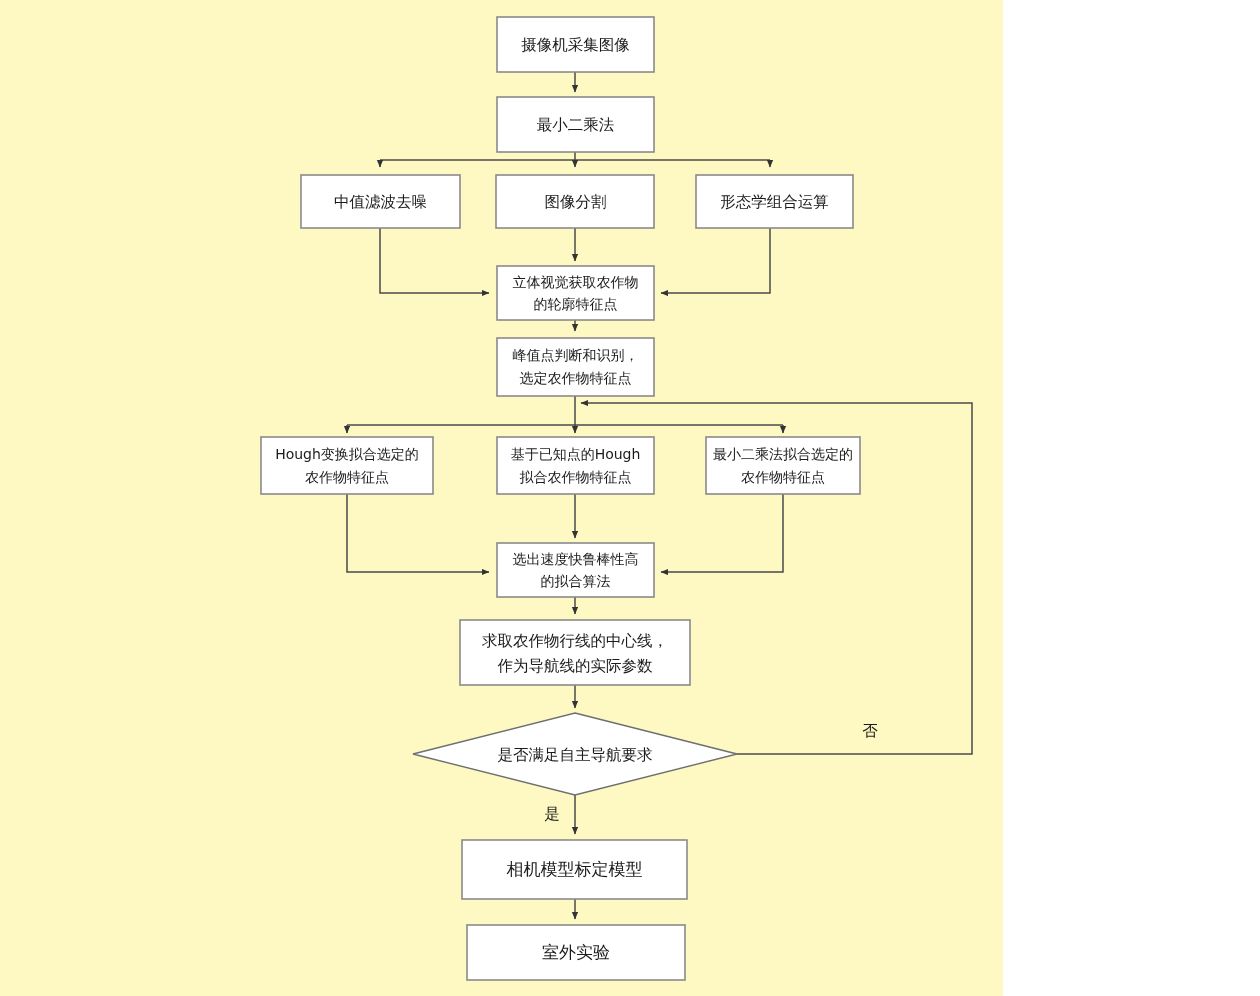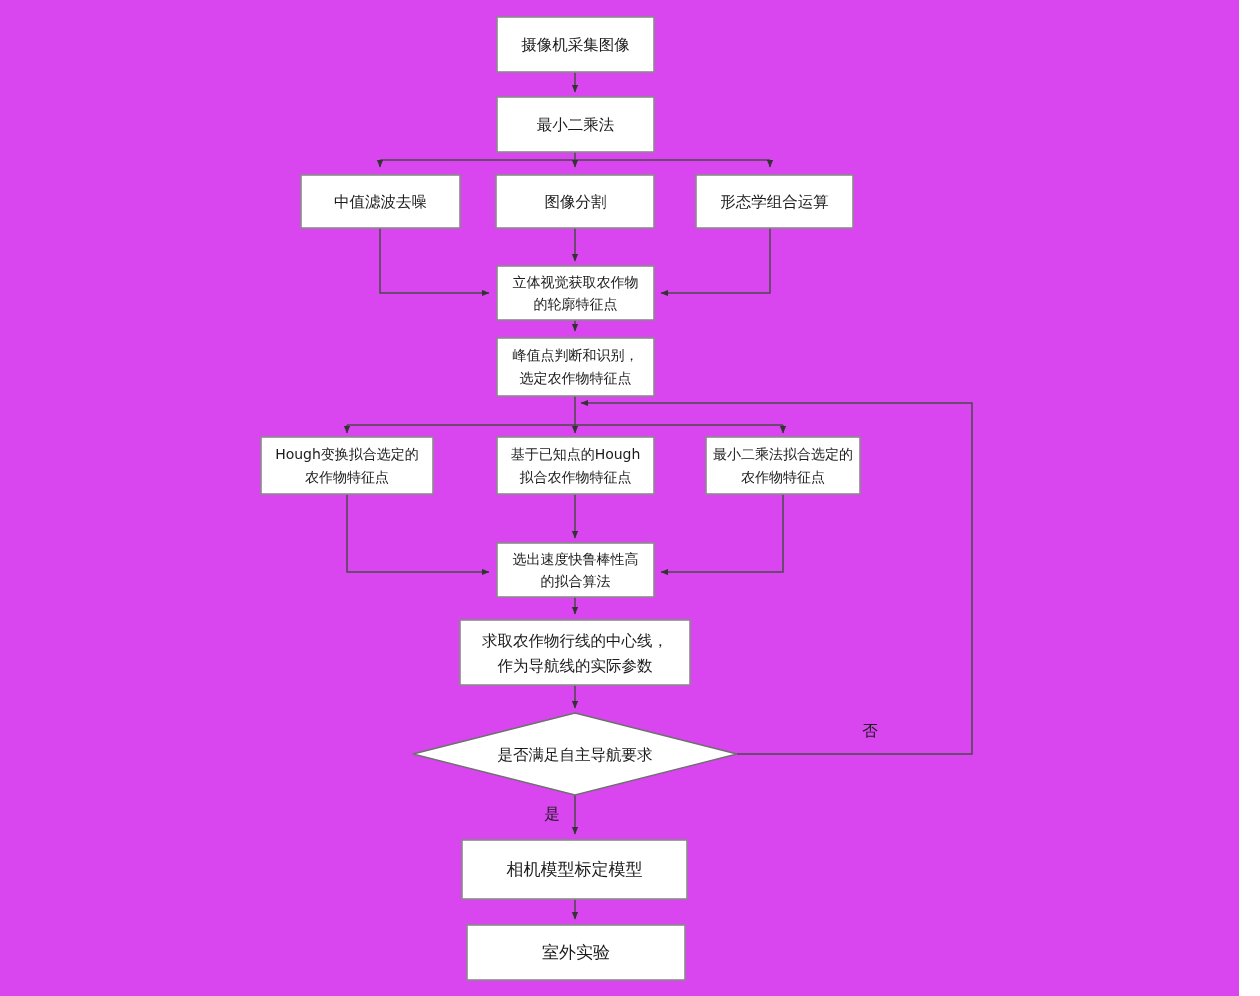--- a/index.html
+++ b/index.html
@@ -8,23 +8,23 @@
     background: #ffffff;
   }
   body {
     width: 1260px;
     height: 996px;
     font-family: "DejaVu Sans", "Liberation Sans", sans-serif;
     overflow: hidden;
   }
   #flowchart-root {
     position: relative;
-    width: 1239px;
+    width: 1003px;
     height: 996px;
-    background: #d946ef;
+    background: #fef9c3;
   }
   svg.chart-svg {
     display: block;
     width: 1260px;
     height: 996px;
   }
   .node-box {
     fill: #ffffff;
     stroke: #8a8a8a;
     stroke-width: 1.6;

